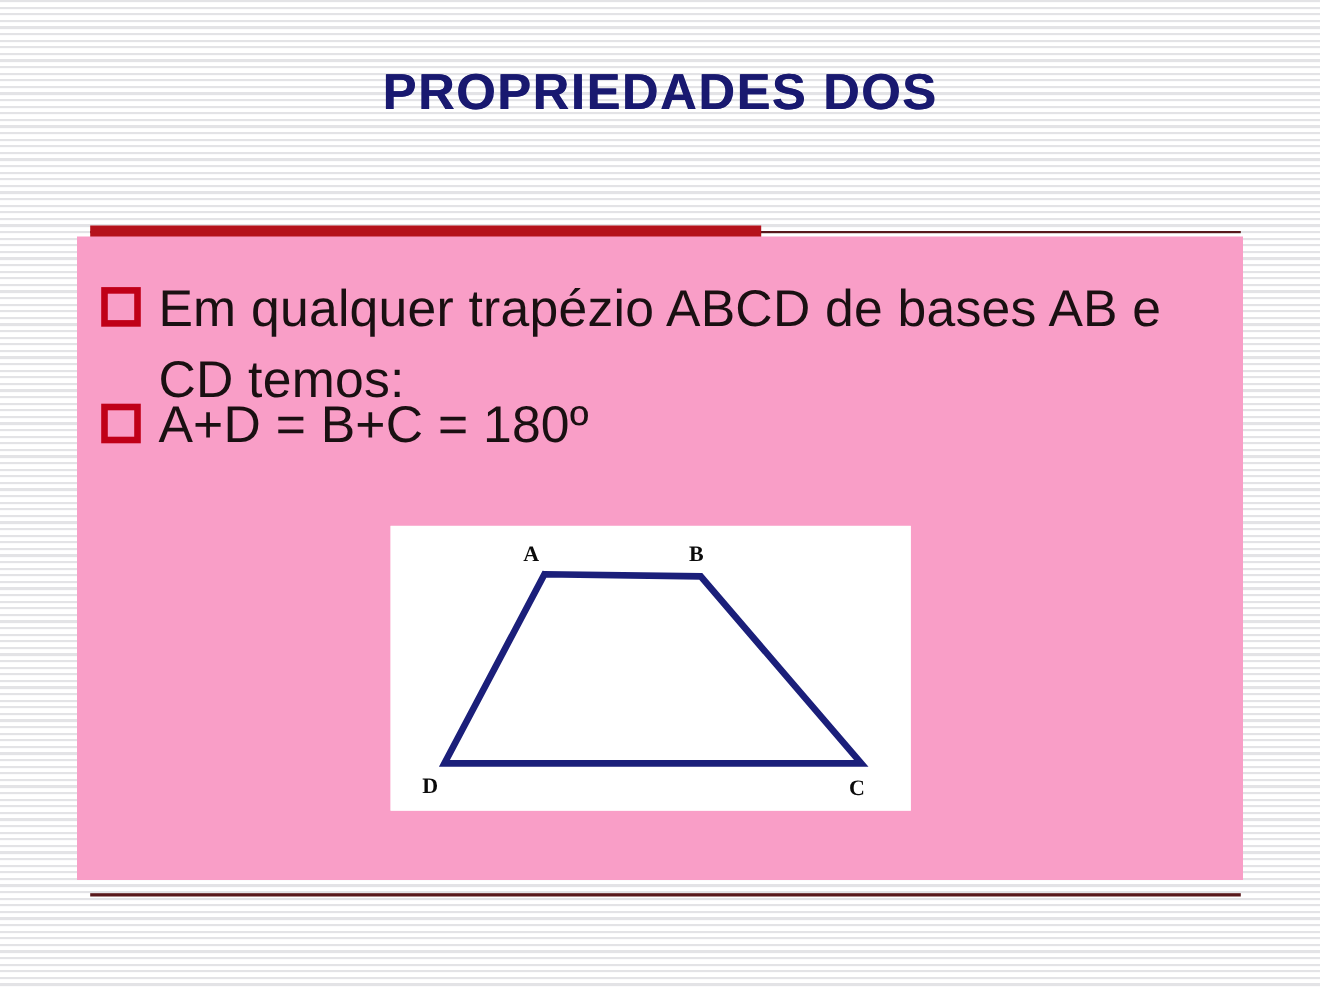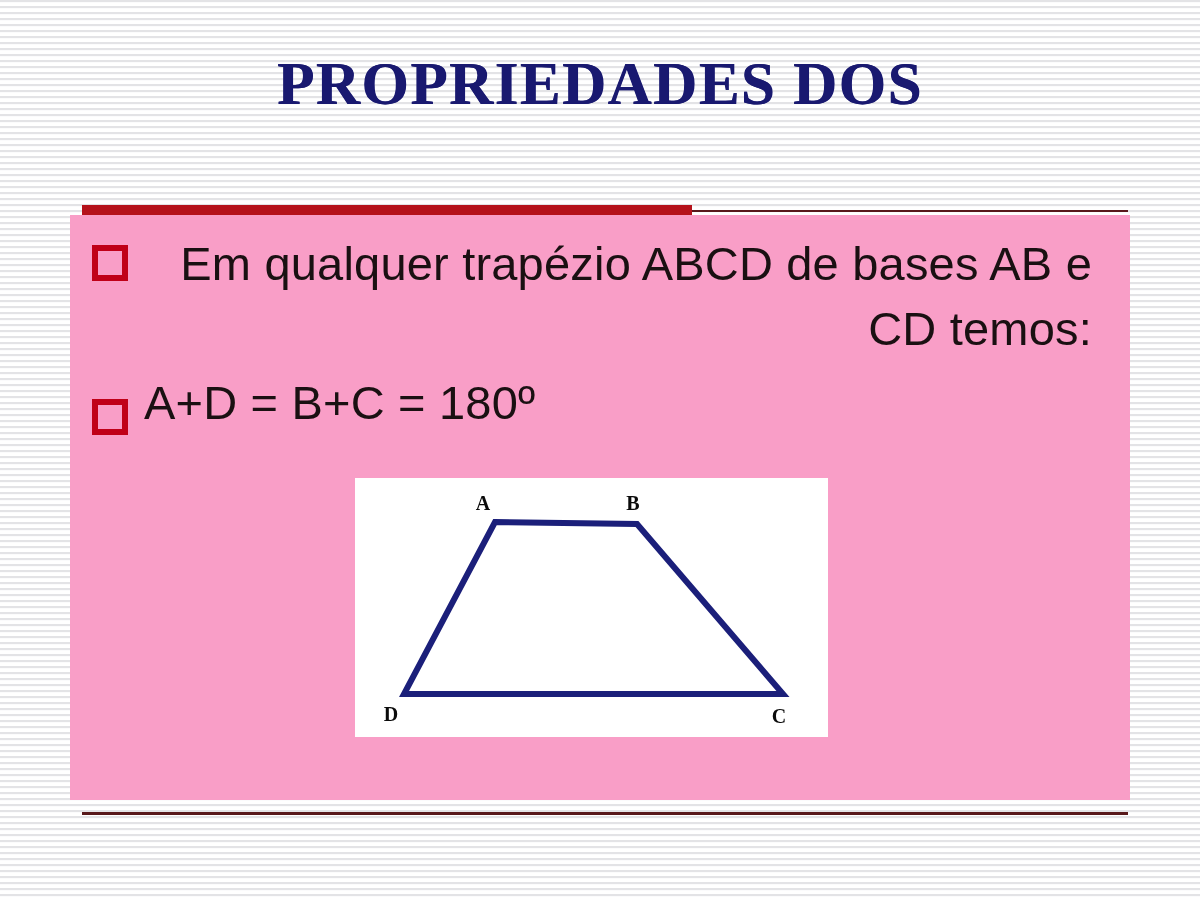--- a/index.html
+++ b/index.html
@@ -35,23 +35,23 @@
   
   #title-block {
     position: absolute;
     left: 70px;
     top: 52px;
     width: 1060px;
     text-align: center;
   }
   .title-line {
     display: block;
-    font-family: Liberation Serif, serif;
+    font-family: Liberation Sans, sans-serif;
     font-weight: bold;
-    font-size: 61px;
+    font-size: 46px;
     line-height: 63px;
     letter-spacing: 1.5px;
     color: #191970;
     white-space: nowrap;
     text-shadow: 0.5px 0 0 #191970;
   }
 
   
   #accent-thin-rule {
     position: absolute;
@@ -79,22 +79,22 @@
     height: 585px;
     background: #f99ec7;
   }
 
   
   .bullet-row {
     position: absolute;
     display: flex;
     align-items: flex-start;
   }
-  #bullet-row-1 { left: 22px; top: 16px; width: 1000px; text-align: right; }
-  #bullet-row-2 { left: 22px; top: 155px; width: 1000px; align-items: flex-end; }
+  #bullet-row-1 { left: 22px; top: 32px; width: 1000px; }
+  #bullet-row-2 { left: 22px; top: 138px; width: 1000px; }
 
   .bullet-marker {
     flex: 0 0 auto;
     width: 24px;
     height: 24px;
     margin-top: 14px;
     margin-right: 16px;
     border: 6px solid #c00018;
     background: transparent;
     box-sizing: content-box;

